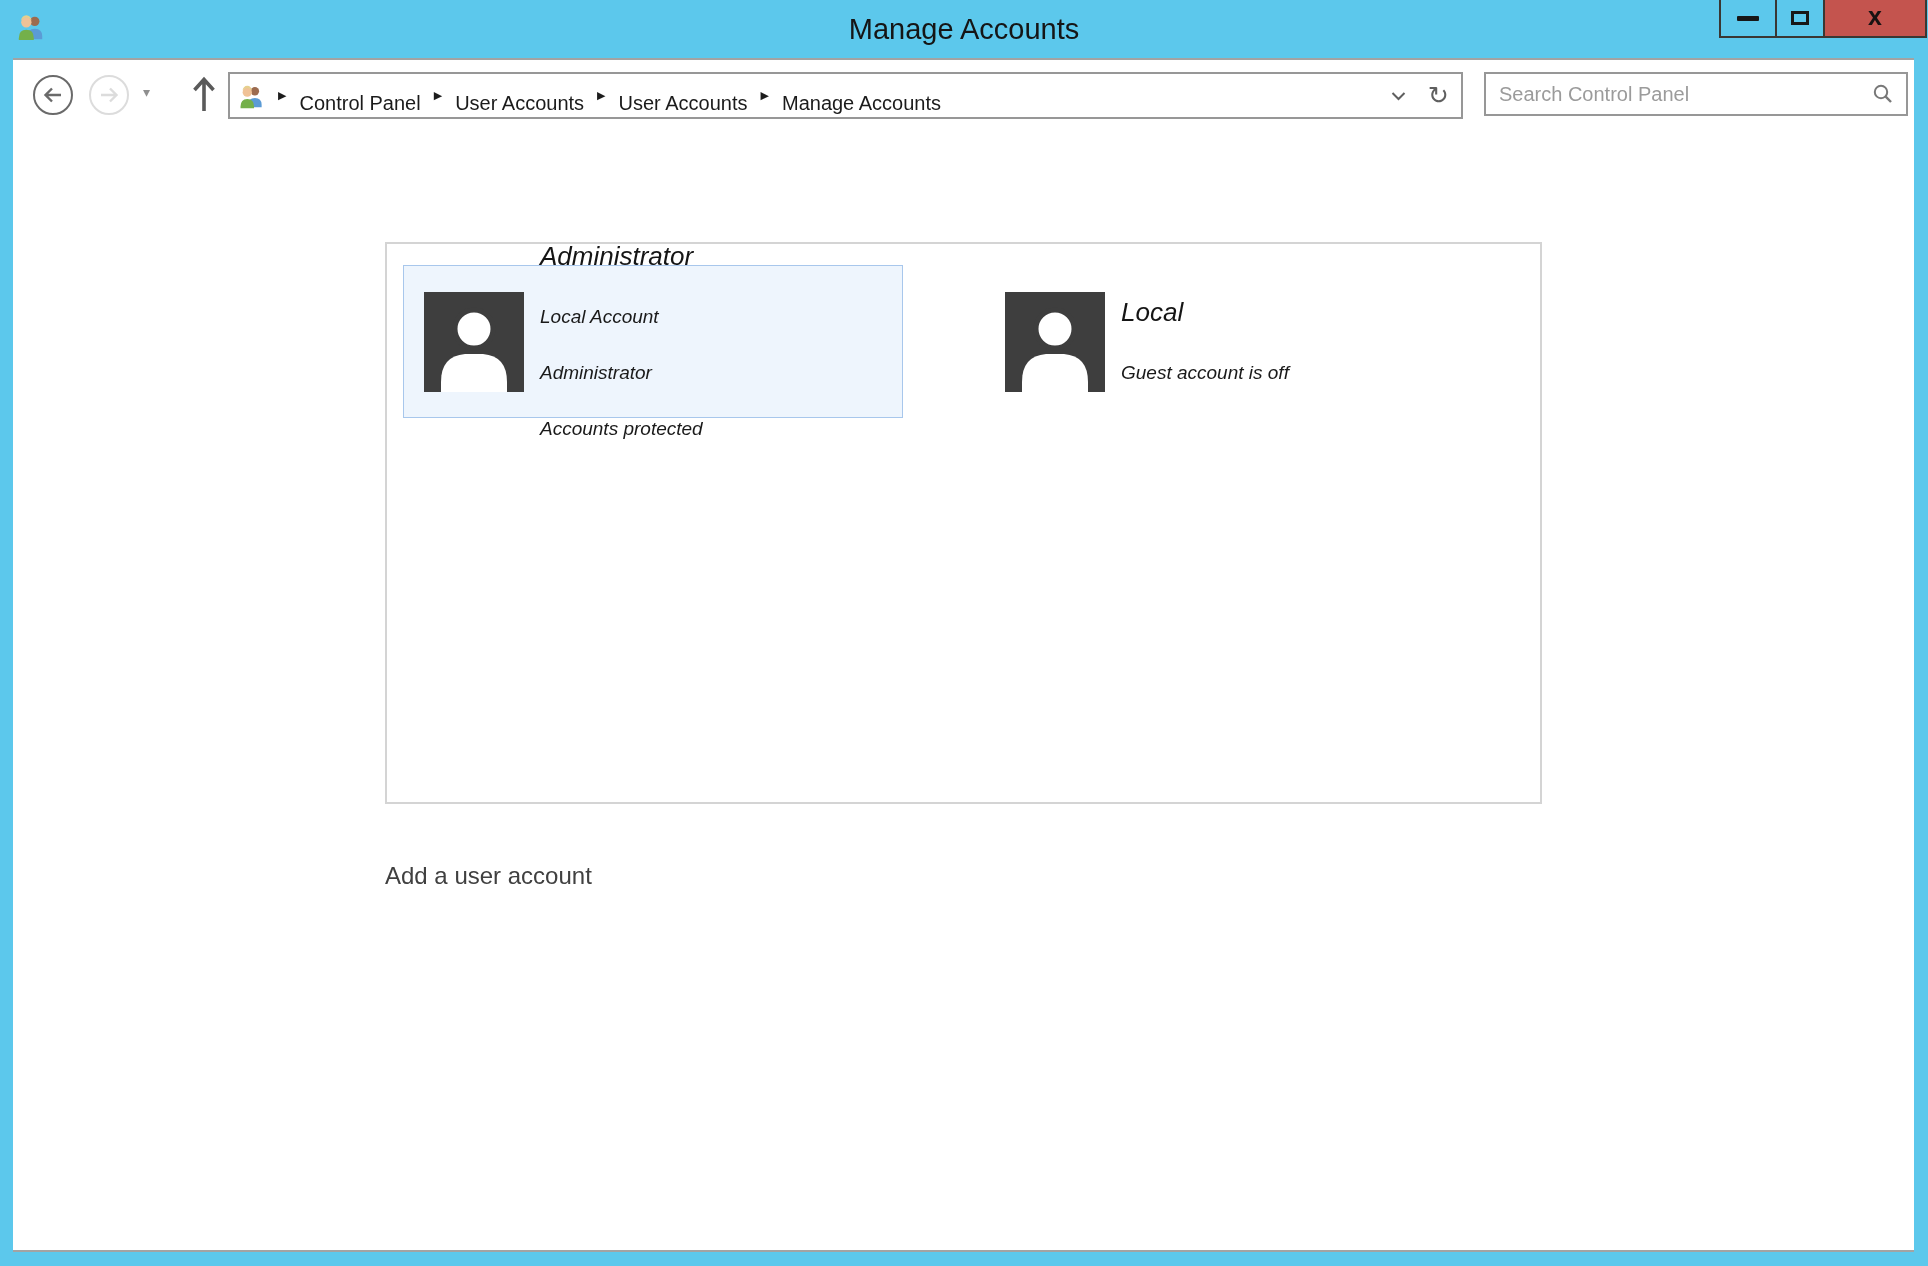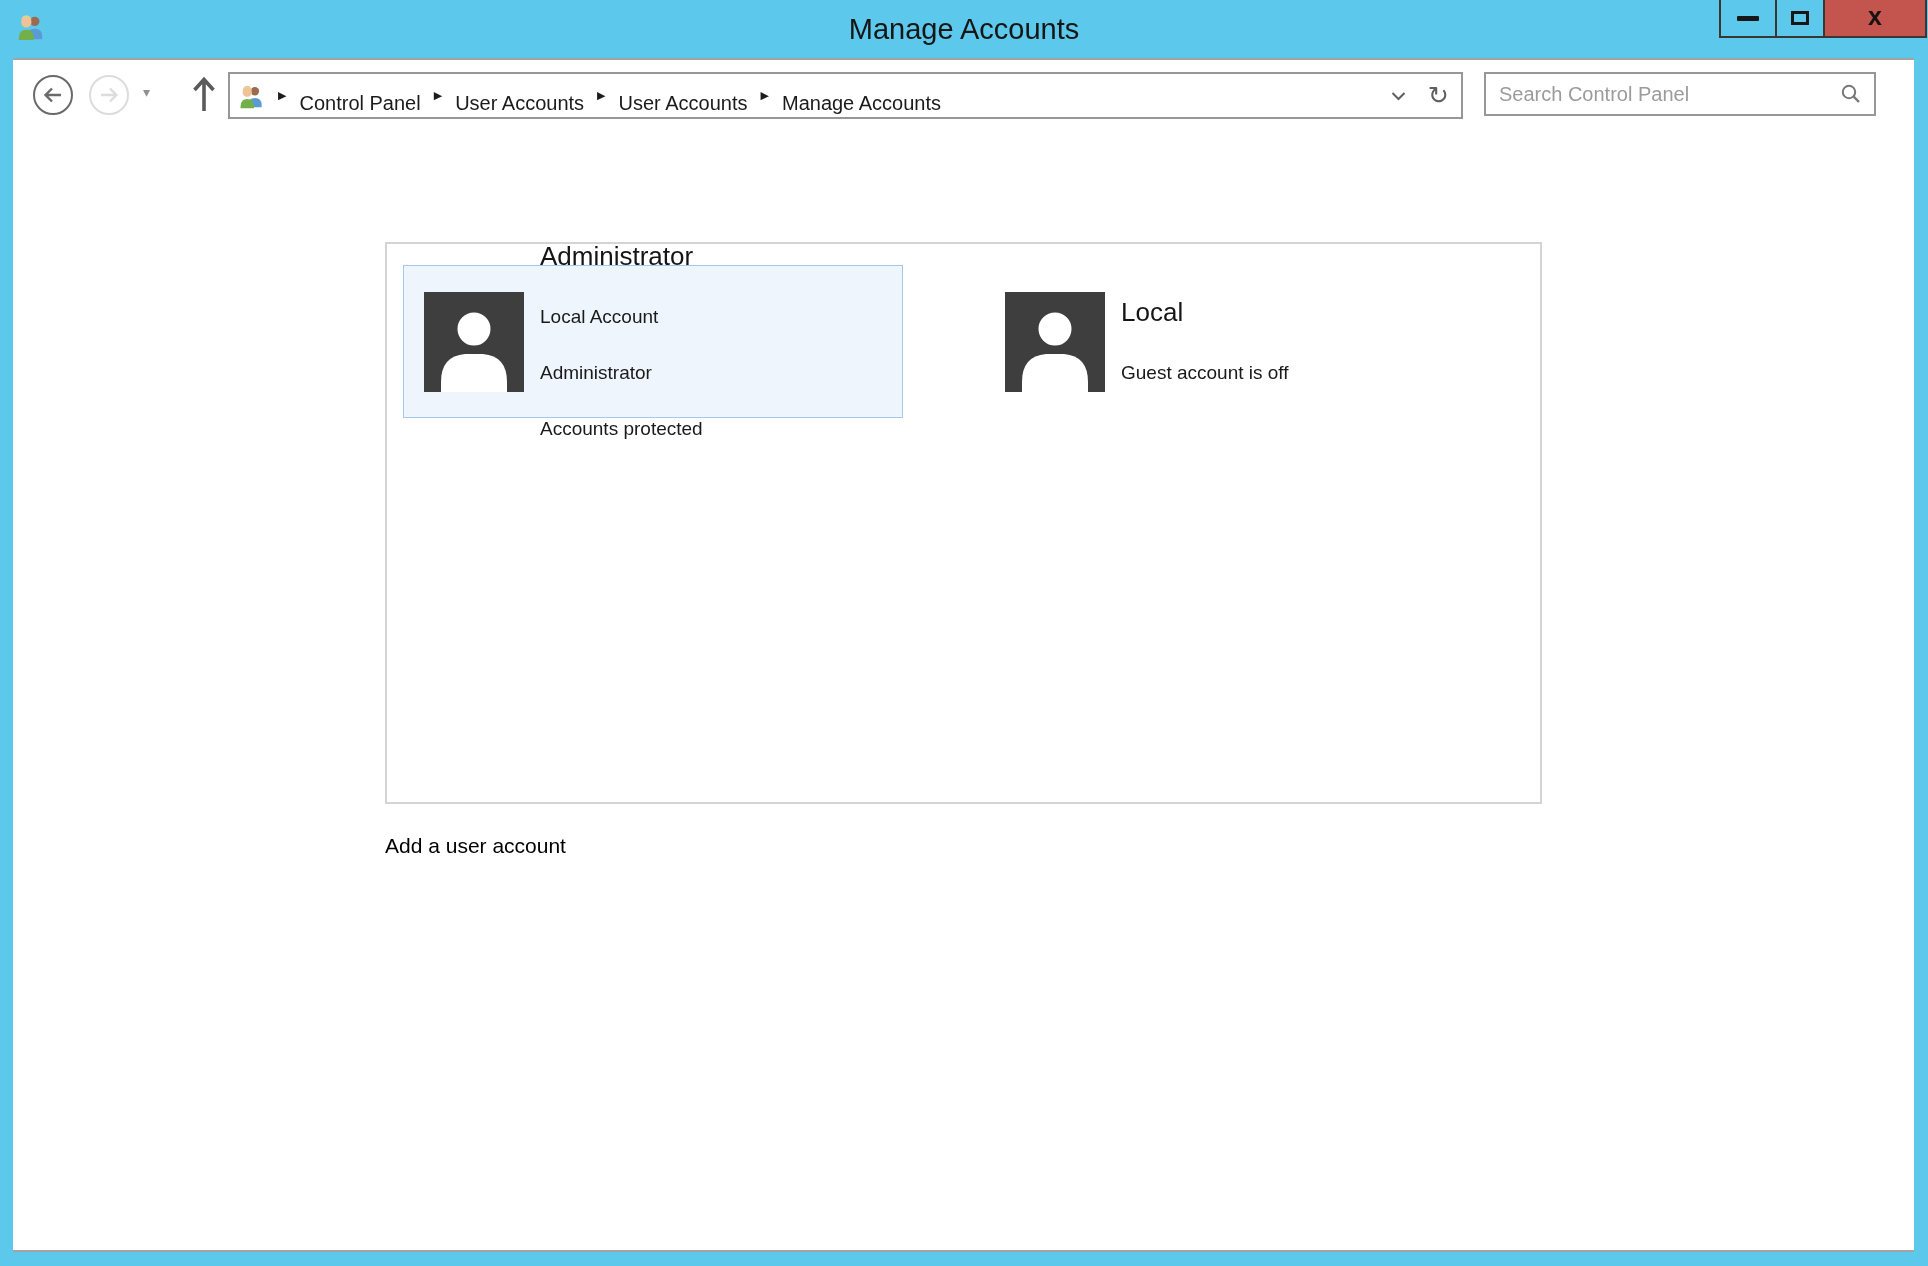--- a/index.html
+++ b/index.html
@@ -39,45 +39,45 @@
   .crumb-box { position:absolute; left:215px; top:12px; width:1235px; height:47px;
                border:2px solid #979797; background:#fff;
                display:flex; align-items:center; padding:0 12px 0 8px; }
   .crumb-users-icon { width:27px; height:27px; flex:none; }
   .crumb-sep { font-size:11px; color:#1c1c1c; margin:0 13px; flex:none; }
   .crumb-item { font-size:20px; color:#1b1b1b; white-space:nowrap; cursor:default;margin-top:16px; }
   .crumb-spacer { flex:1; }
   .crumb-dd { margin-right:22px; display:flex; align-items:center; }
   .refresh-btn { font-size:25px; color:#5f5f5f; line-height:1; }
 
-  .search-box { position:absolute; left:1471px; top:12px; width:392px; height:44px;
+  .search-box { position:absolute; left:1471px; top:12px; width:424px; height:44px;
                 border:2px solid #979797; background:#fff;
                 display:flex; align-items:center; padding:0 12px 0 13px; }
   .search-input { flex:1; border:none; outline:none; font-size:20px; color:#333;
                   font-family:inherit; background:transparent; }
   .search-input::placeholder { color:#9b9b9b; opacity:1; }
 
   
   .main { position:absolute; left:13px; right:14px; top:140px; bottom:16px; background:#fff; }
   .page-heading { position:absolute; left:372px; top:38px; font-size:29px; font-weight:300;
                   color:#2357c8; letter-spacing:0.2px; }
 
   .user-list { position:absolute; left:372px; top:102px; width:1157px; height:562px;
                border:2px solid #d4d4d4; background:#fff; }
   .tile { position:absolute; top:21px; width:500px; height:153px; display:flex; align-items:center;
-          padding:0 0 0 20px; }
+          padding:0 0 0 20px;font-style:italic; }
   .tile.selected { background:#eef5fd; border:1px solid #a8c7ec; }
   .tile-admin { left:16px; }
   .tile-guest { left:598px; }
   .avatar { width:100px; height:100px; flex:none; }
   .tile-text { margin-left:16px; display:flex; flex-direction:column; justify-content:center; }
   .tile-name { font-size:26px; color:#151515; line-height:32px; margin-bottom:3px; }
   .tile-detail { font-size:19px; color:#1a1a1a; line-height:29px;margin-top:27px; }
 
-  .add-link { position:absolute; left:372px; top:694px; font-size:21px; color:#000000; cursor:pointer; }
+  .add-link { position:absolute; left:372px; top:722px; font-size:24px; color:#404040; cursor:pointer; }
 
   svg { display:block; }
 </style>
 </head>
 <body>
 
 <div class="frame">
   <div class="content-shell"></div>
 </div>
 

